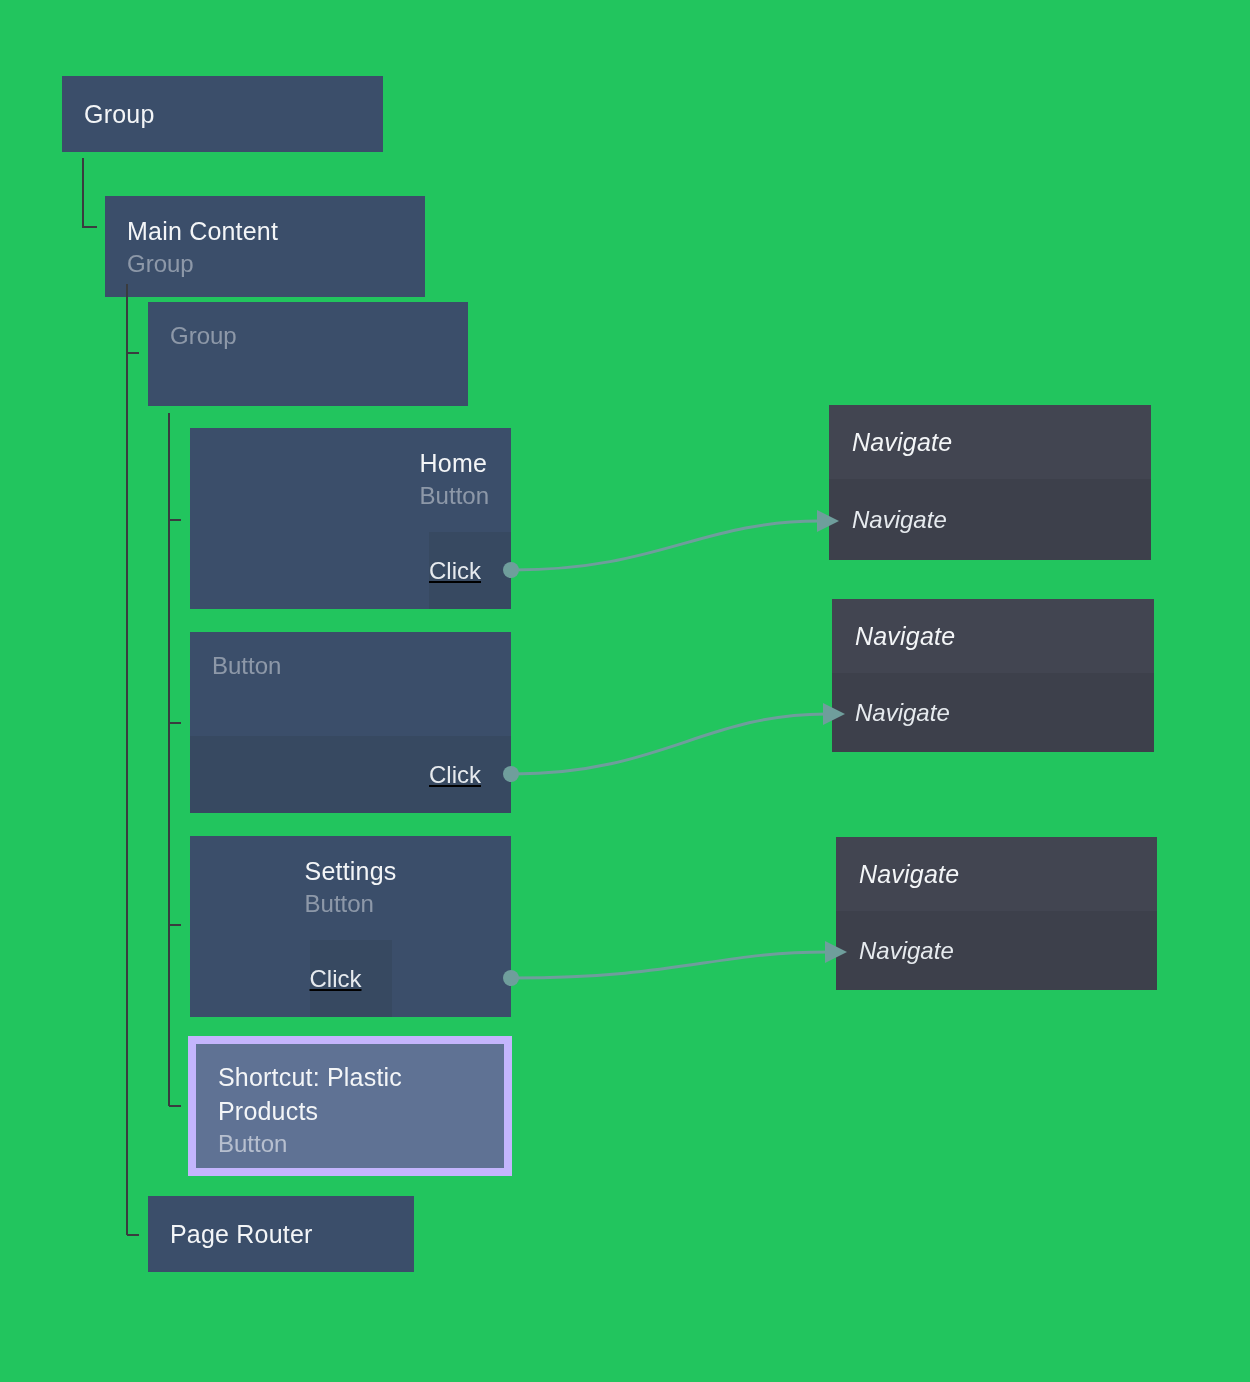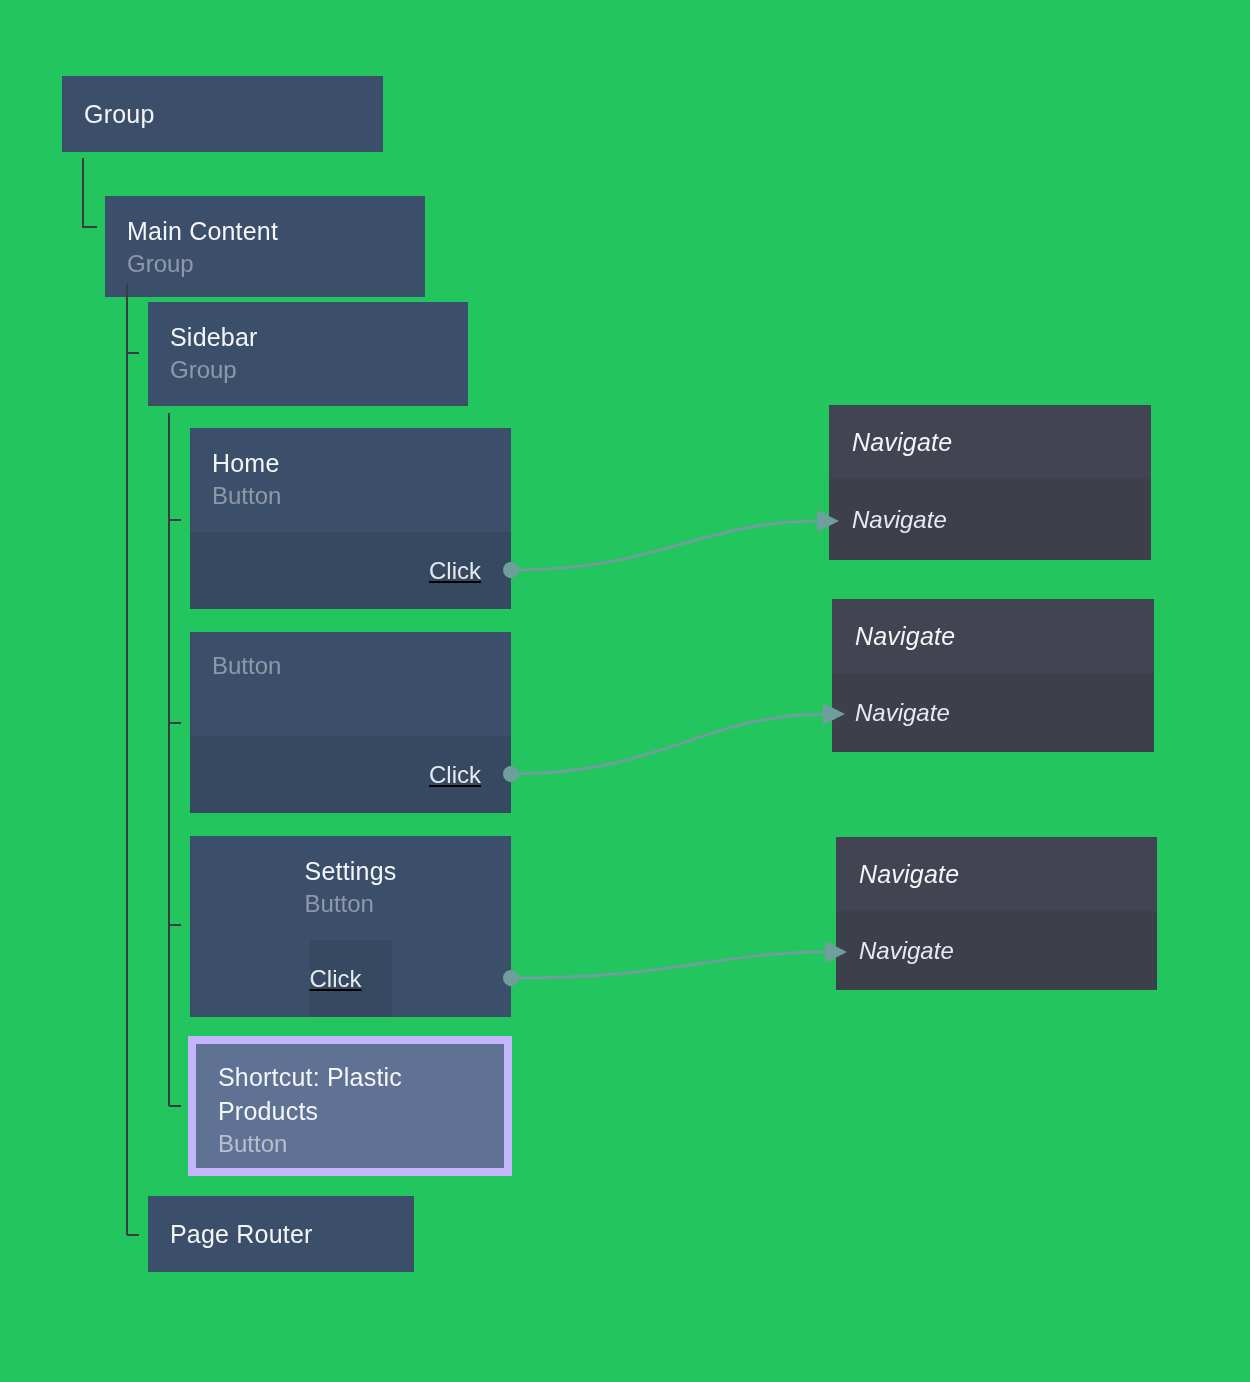--- a/index.html
+++ b/index.html
@@ -106,26 +106,25 @@
 
   <div class="node" style="left:105px; top:176px; width:320px; height:101px;margin-top:20px;">
     <div class="head">
       <div class="title">Main Content</div>
       <div class="sub">Group</div>
     </div>
   </div>
 
   <div class="node" style="left:148px; top:302px; width:320px; height:104px;">
     <div class="head">
-      <div class="title">Sidebar</div>
       <div class="sub">Group</div>
     </div>
   </div>
 
-  <div class="node" style="left:190px; top:428px; width:321px; height:181px;">
+  <div class="node" style="left:190px; top:428px; width:321px; height:181px;align-items:flex-end;">
     <div class="headsec">
       <div class="title">Home</div>
       <div class="sub">Button</div>
     </div>
     <div class="portrow">
       <span class="portlabel">Click</span>
     </div>
   </div>
 
   <div class="node" style="left:190px; top:632px; width:321px; height:181px;">

